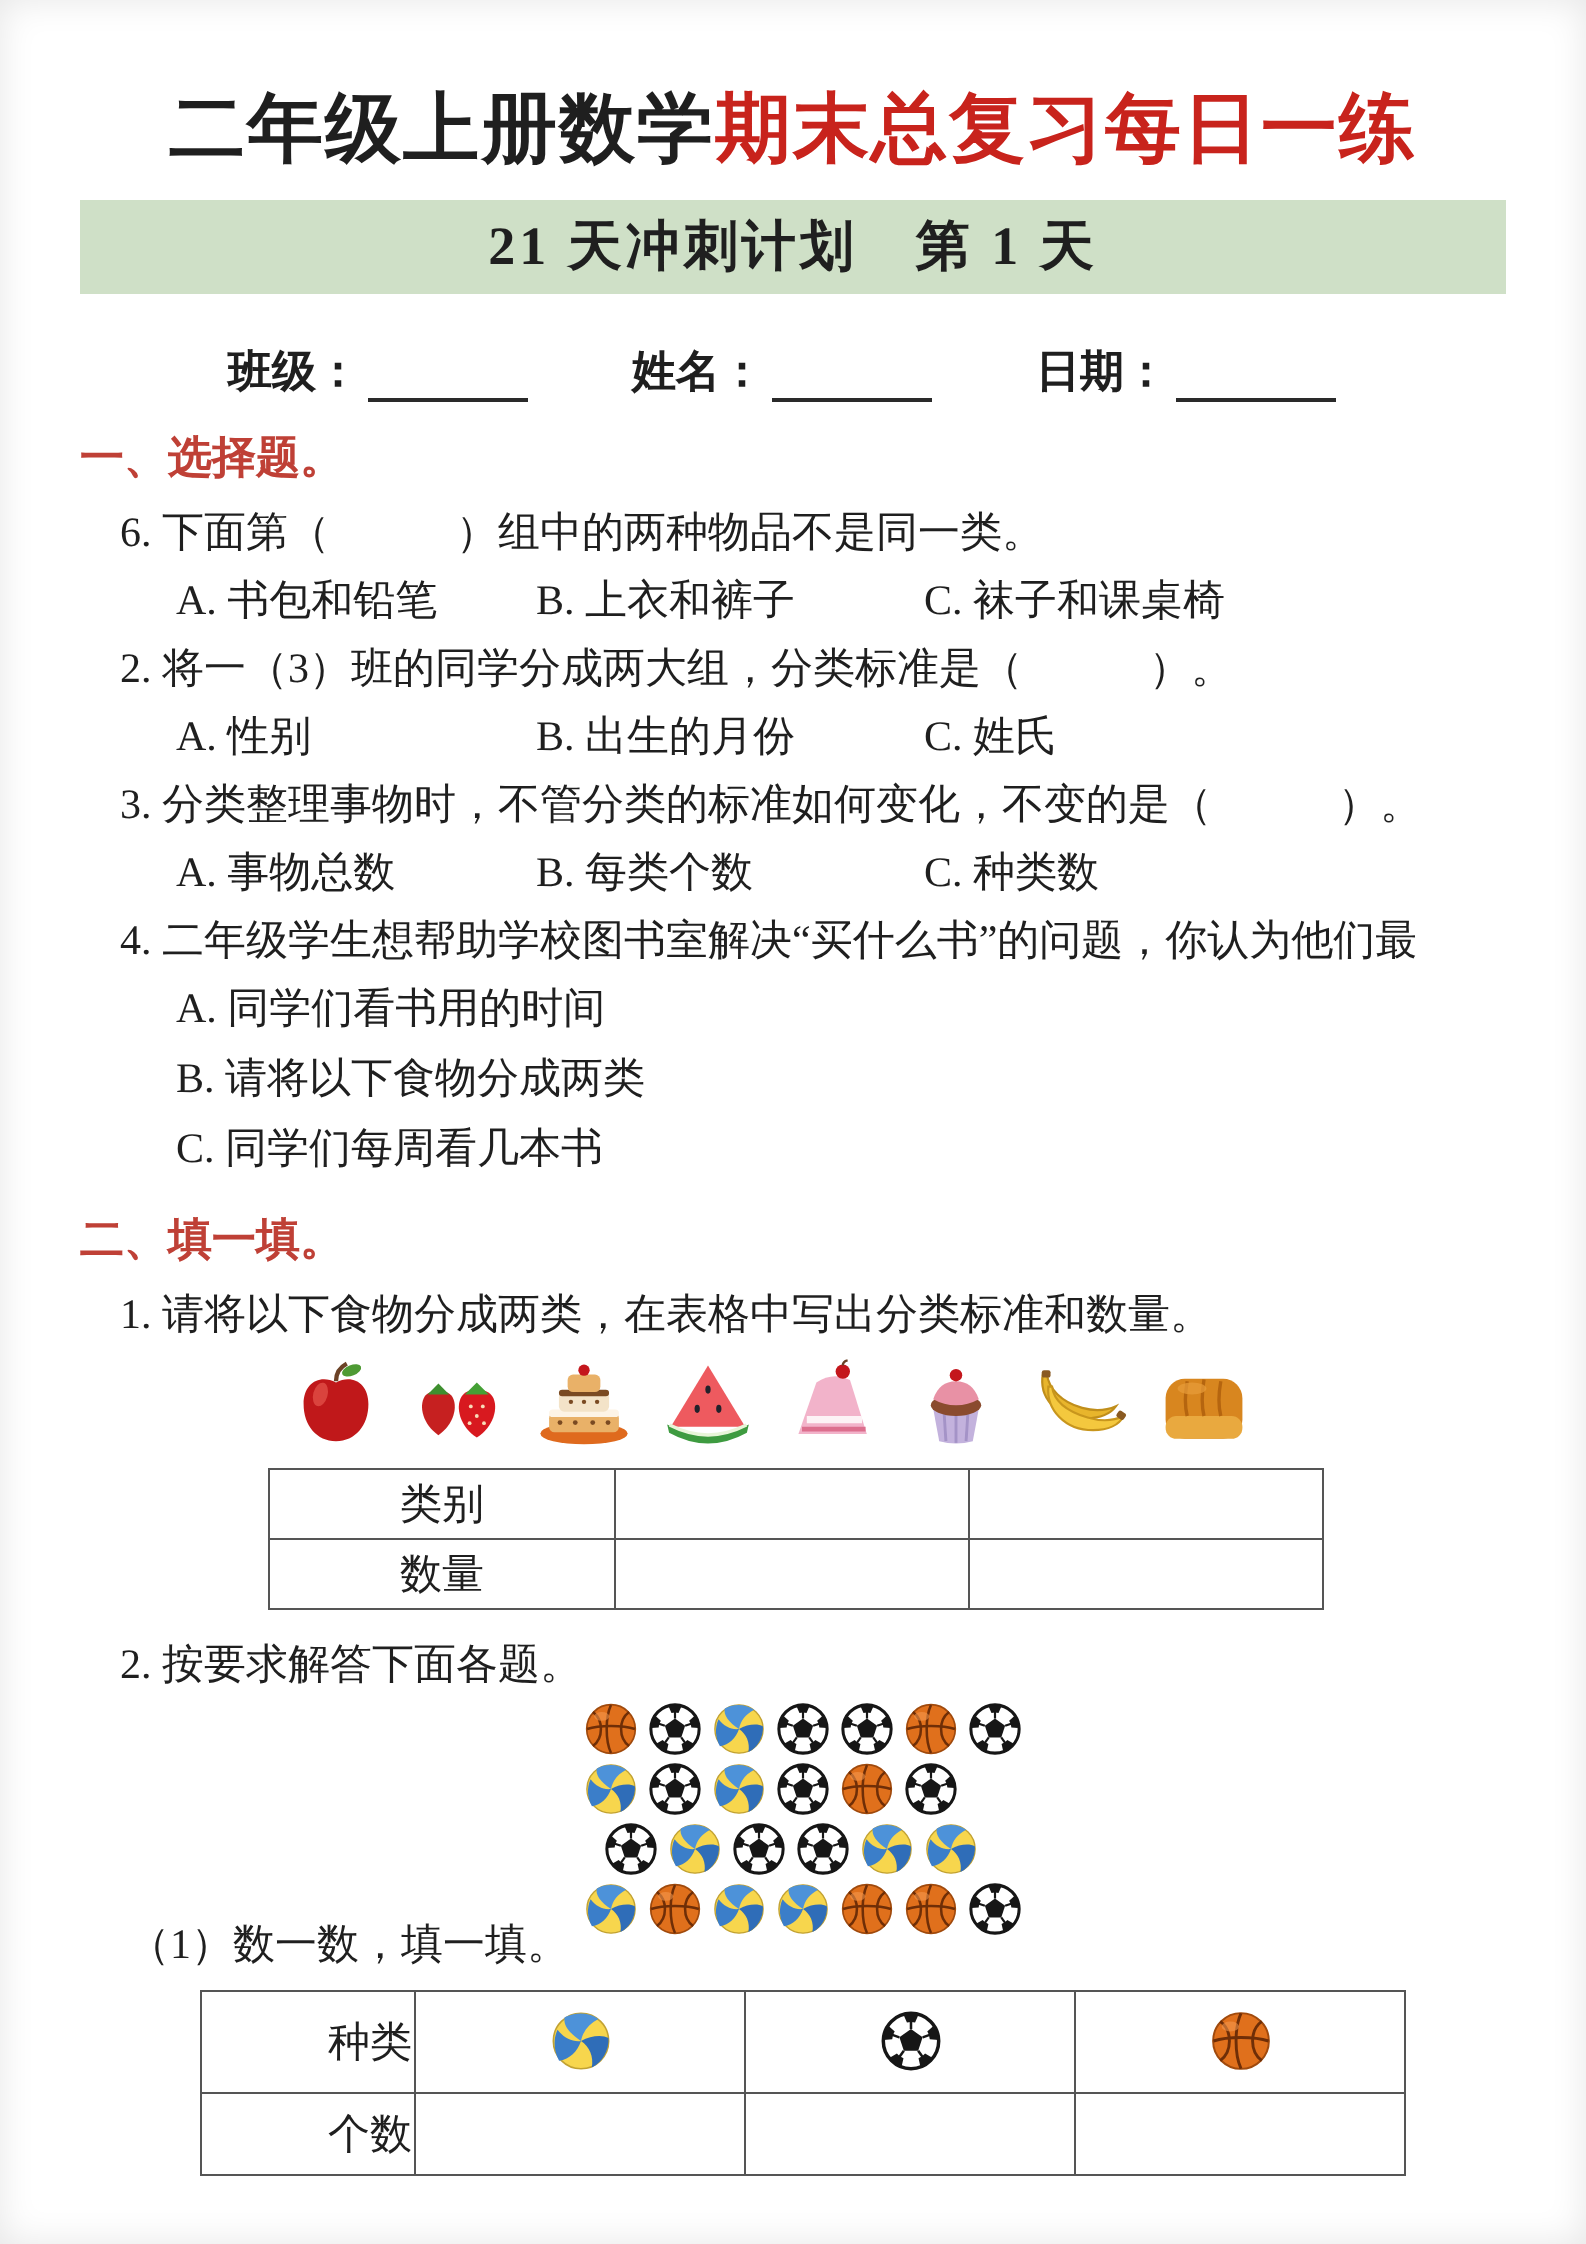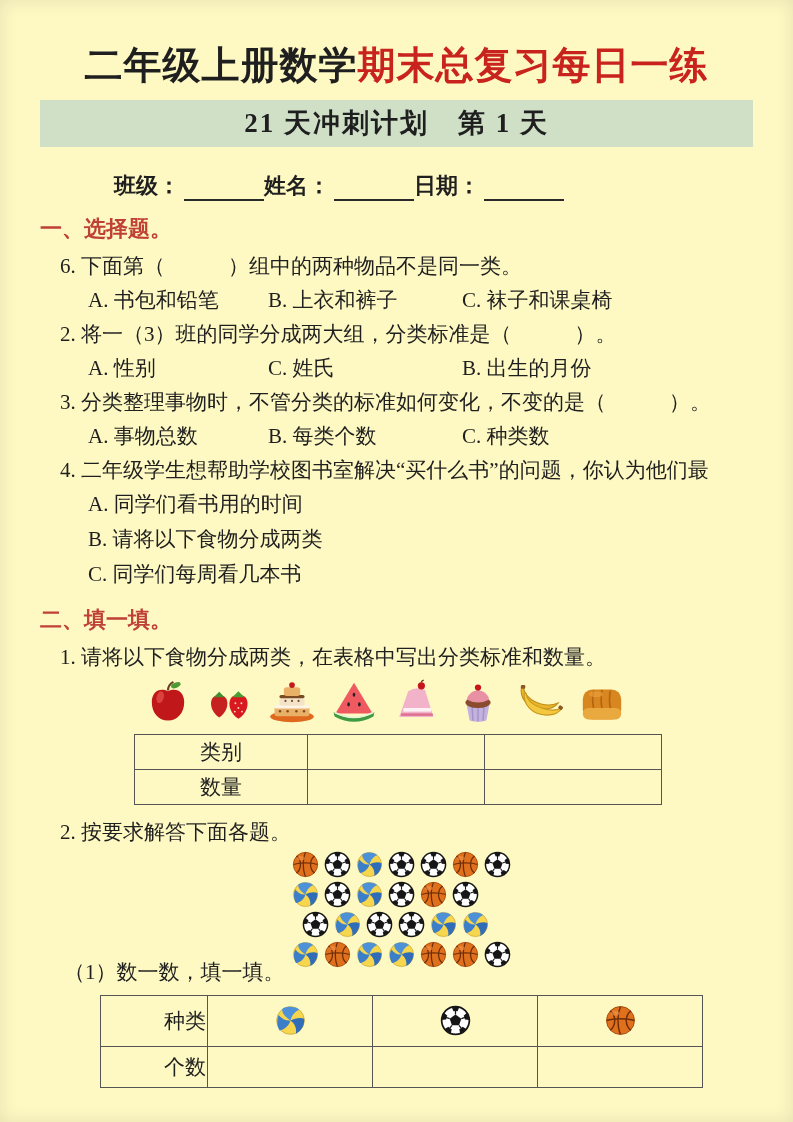--- a/index.html
+++ b/index.html
@@ -1,27 +1,27 @@
 <!DOCTYPE html>
 <html><head>
 <meta charset="utf-8">
 <style>
   html,body{margin:0;padding:0;background:#e9e9e9;}
   .page{
     width:793px;height:1122px;margin:0 auto;box-sizing:border-box;
-    background:#fef9c3;position:relative;overflow:hidden;
+    background:#ffffff;position:relative;overflow:hidden;
     padding:44px 40px 0 40px;
     font-family:"Liberation Serif","DejaVu Serif",serif;color:#1f1f1f;
     box-shadow:inset 0 0 18px rgba(0,0,0,.10);
   }
   .title{text-align:center;font-size:38px;font-weight:bold;letter-spacing:1px;white-space:nowrap;line-height:1.15;}
   .title .red{color:#c8231c;}
   .banner{margin-top:12px;background:#cfe0c7;text-align:center;font-size:27px;font-weight:bold;
           letter-spacing:2px;padding:5px 0 6px 0;}
-  .fields{margin:24px 0 0 74px;display:flex;font-size:22px;font-weight:bold;align-items:flex-end;}
+  .fields{margin:24px 0 0 74px;display:flex;gap:52px;font-size:22px;font-weight:bold;align-items:flex-end;}
   .field{display:flex;align-items:flex-end;}
   .blank-line{display:inline-block;width:80px;border-bottom:2px solid #2a2a2a;height:24px;margin-left:4px;}
   .sec-heading{color:#bf4036;font-size:22px;font-weight:bold;margin:14px 0 6px 0;line-height:28px;}
   .q-line{font-size:21px;line-height:34px;margin-left:20px;}
   .q-line.cont{margin-left:0;}
   .options-row{display:grid;grid-template-columns:180px 194px auto;margin-left:48px;font-size:21px;line-height:34px;}
   .opt-stack{margin-left:48px;font-size:21px;line-height:35px;}
   .food-row{display:flex;gap:14px;margin:4px 0 0 104px;align-items:flex-end;}
   .food-icon{width:48px;height:48px;}
   table{border-collapse:collapse;}
@@ -195,22 +195,22 @@
   <div class="q-line">6. 下面第（　　　）组中的两种物品不是同一类。</div>
   <div class="options-row">
     <span>A. 书包和铅笔</span>
     <span>B. 上衣和裤子</span>
     <span>C. 袜子和课桌椅</span>
   </div>
 
   <div class="q-line">2. 将一（3）班的同学分成两大组，分类标准是（　　　）。</div>
   <div class="options-row">
     <span>A. 性别</span>
+    <span>B. 出生的月份</span>
     <span>C. 姓氏</span>
-    <span>B. 出生的月份</span>
   </div>
 
   <div class="q-line">3. 分类整理事物时，不管分类的标准如何变化，不变的是（　　　）。</div>
   <div class="options-row">
     <span>A. 事物总数</span>
     <span>B. 每类个数</span>
     <span>C. 种类数</span>
   </div>
 
   <div class="q-line">4. 二年级学生想帮助学校图书室解决“买什么书”的问题，你认为他们最</div>

